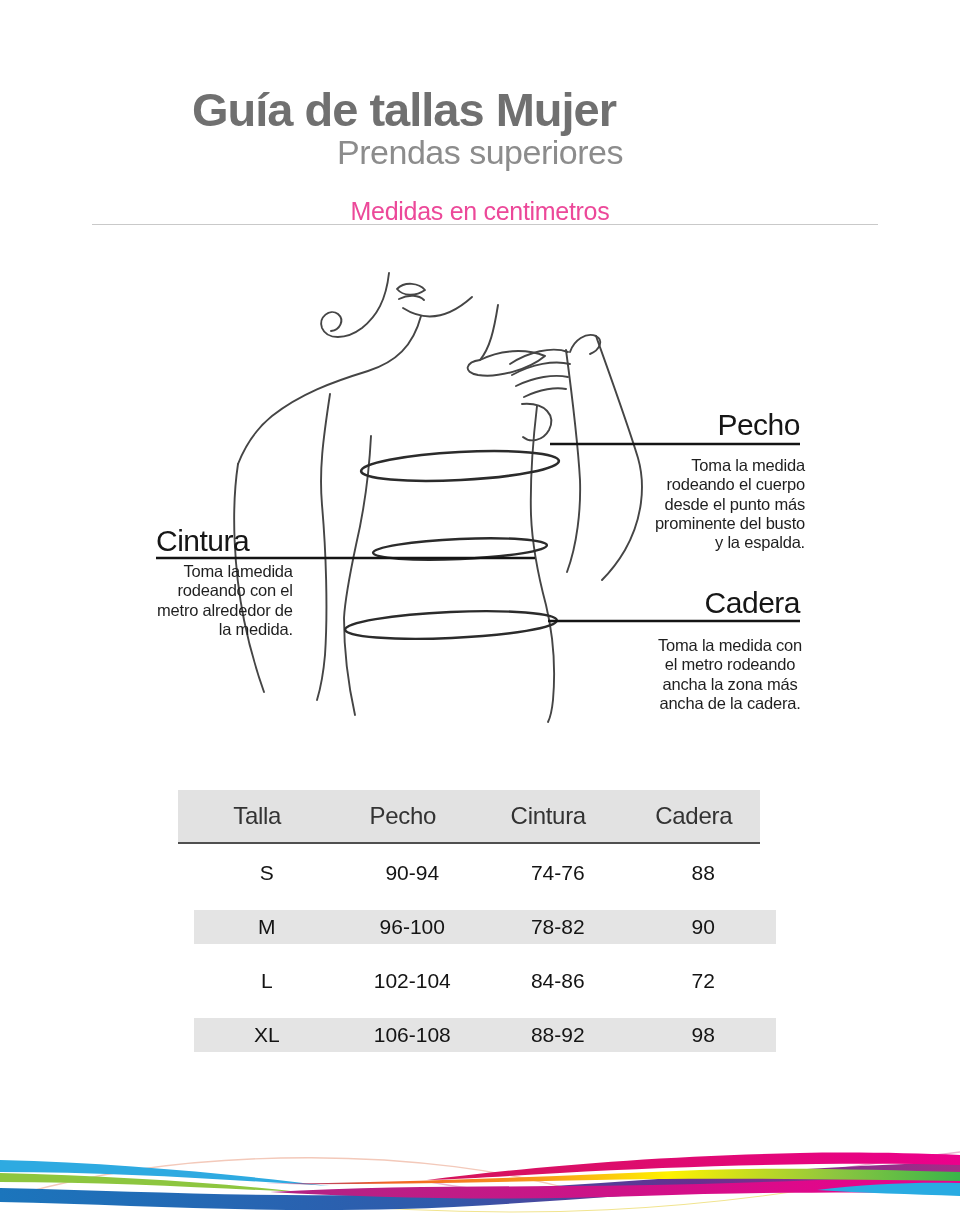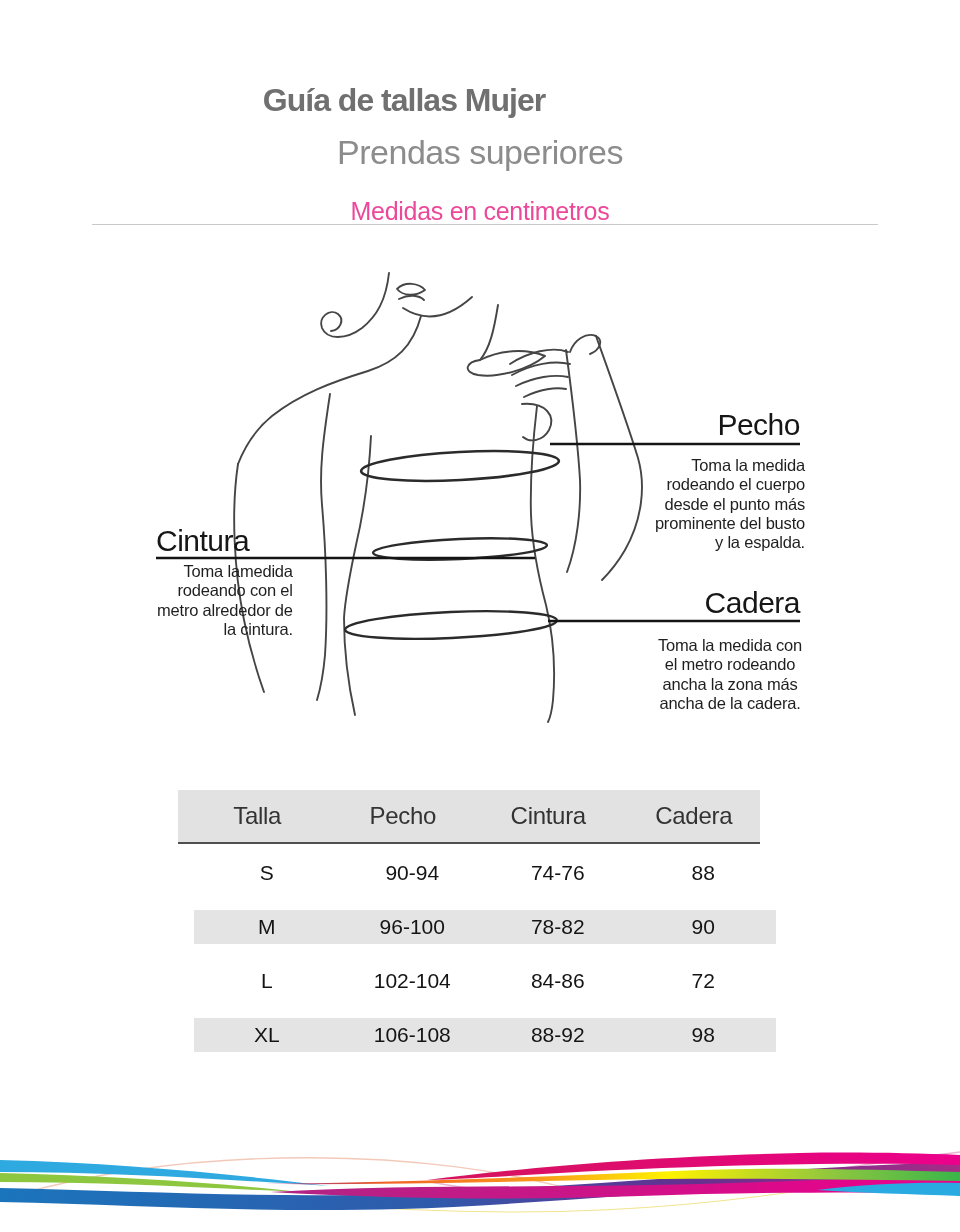--- a/index.html
+++ b/index.html
@@ -3,21 +3,21 @@
 <meta charset="utf-8">
 <style>
   html,body{margin:0;padding:0;background:#fff;}
   .page{
     position:relative;width:960px;height:1232px;background:#ffffff;
     overflow:hidden;font-family:"Liberation Sans","DejaVu Sans",sans-serif;
   }
   
   .title{
     position:absolute;left:0;top:82px;width:808px;text-align:center;
-    font-size:32px;font-weight:bold;color:#707070;letter-spacing:-1px;margin:0;
+    font-size:47px;font-weight:bold;color:#707070;letter-spacing:-1px;margin:0;
   }
   .subtitle{
     position:absolute;left:0;top:133px;width:960px;text-align:center;
     font-size:34px;font-weight:normal;color:#8c8c8c;letter-spacing:-0.5px;margin:0;
   }
   .units-note{
     position:absolute;left:0;top:197px;width:960px;text-align:center;
     font-size:25px;color:#ec4899;letter-spacing:-0.3px;
   }
   .divider{
@@ -114,21 +114,21 @@
     <div>desde el punto más</div>
     <div>prominente del busto</div>
     <div>y la espalda.</div>
   </div>
 
   <div class="ann-label cintura-label">Cintura</div>
   <div class="ann-desc cintura-desc">
     <div>Toma lamedida</div>
     <div>rodeando con el</div>
     <div>metro alrededor de</div>
-    <div>la cintura.</div>
+    <div>la medida.</div>
   </div>
 
   <div class="ann-label cadera-label">Cadera</div>
   <div class="ann-desc cadera-desc">
     <div>Toma la medida con</div>
     <div>el metro rodeando</div>
     <div>ancha la zona más</div>
     <div>ancha de la cadera.</div>
   </div>
 

